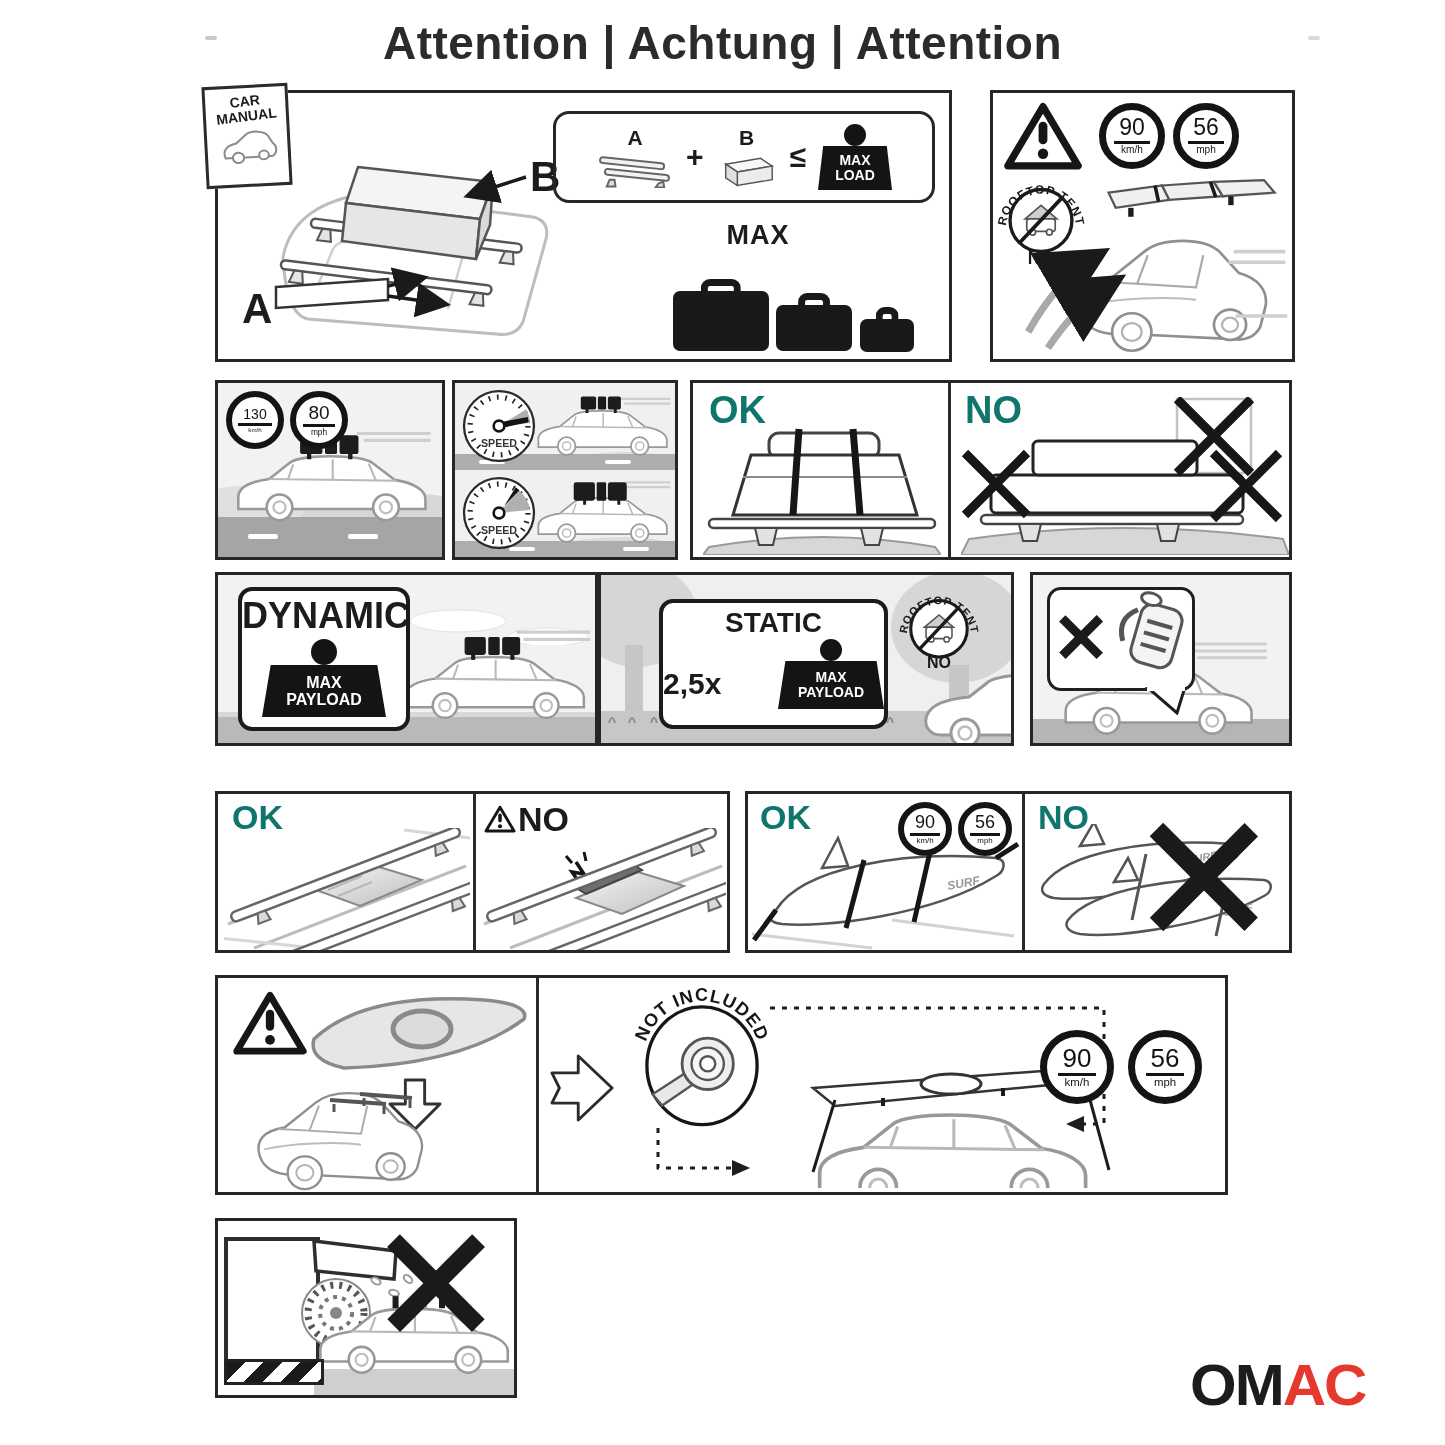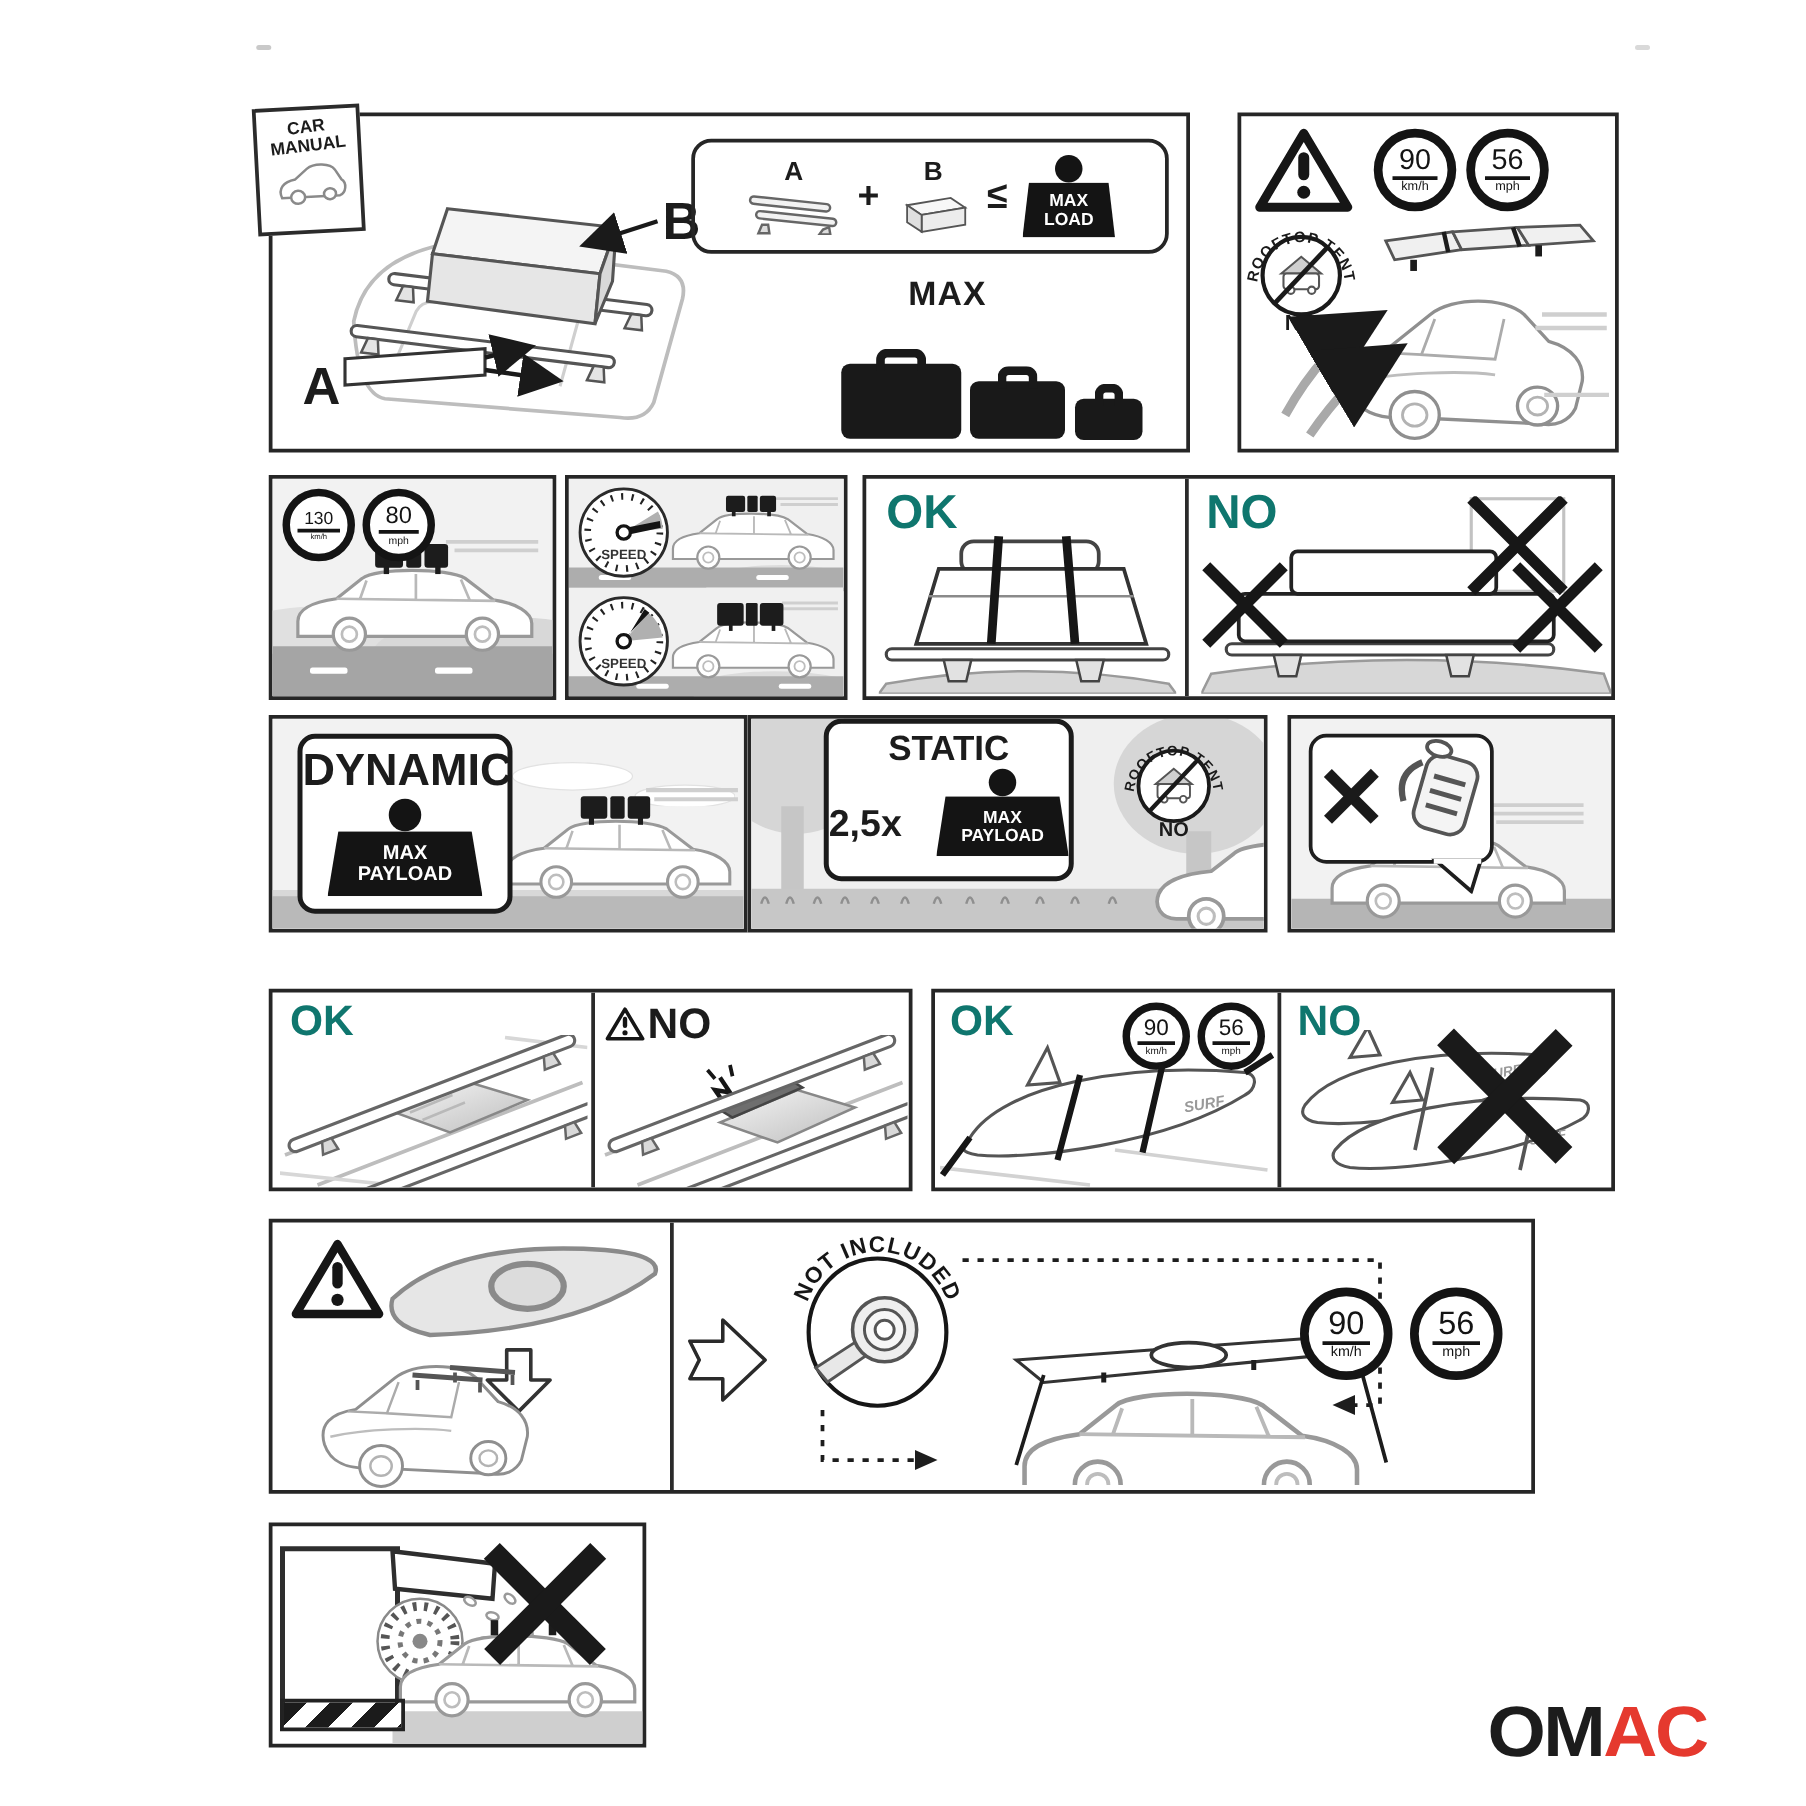--- a/index.html
+++ b/index.html
@@ -96,20 +96,21 @@
         <ellipse cx="188" cy="134" rx="9" ry="8" fill="#fff" stroke="#b3b3b3" stroke-width="2.5"></ellipse>
       </g>
       <symbol id="warnTri" viewBox="0 0 100 90">
         <path d="M50 7 L94 81 H6 Z" fill="#fff" stroke="#161616" stroke-width="9" stroke-linejoin="round"></path>
         <rect x="44.5" y="26" width="11" height="28" rx="5.5" fill="#161616"></rect>
         <circle cx="50" cy="66" r="6.5" fill="#161616"></circle>
       </symbol>
     </defs>
   </svg>
 
+  <div class="title">Attention | Achtung | Attention</div>
   <div class="cropmark" style="left:205px;top:36px;width:12px"></div>
   <div class="cropmark" style="left:1308px;top:36px;width:12px;background:#d9d9d9"></div>
 
   <div class="panel" style="left:215px;top:90px;width:737px;height:272px;overflow:visible">
     <div class="manual" style="left:-14px;top:-8px;width:86px;height:102px">
       <div class="mt">
         <span>CAR</span><br>
         <span>MANUAL</span>
       </div>
       <svg viewBox="0 0 80 50" style="width:64px;height:40px;margin-top:2px">
@@ -386,21 +387,21 @@
       <circle cx="55" cy="52" r="37" fill="#fff" stroke="#1a1a1a" stroke-width="4"></circle>
       <polygon points="36,50 55,34 74,50" fill="#cfcfcf" stroke="#555" stroke-width="2"></polygon>
       <rect x="38" y="50" width="34" height="15" rx="3" fill="#fff" stroke="#555" stroke-width="2"></rect>
       <circle cx="45" cy="66" r="3.5" fill="#fff" stroke="#555" stroke-width="2"></circle>
       <circle cx="65" cy="66" r="3.5" fill="#fff" stroke="#555" stroke-width="2"></circle>
       <line x1="30" y1="78" x2="80" y2="25" stroke="#1a1a1a" stroke-width="4.5"></line>
       <text font-size="14.5" font-weight="bold" fill="#1a1a1a" letter-spacing="1">
         <textPath href="#rt2arc" startOffset="50%" text-anchor="middle">ROOFTOP TENT</textPath></text>
       <text x="55" y="104" text-anchor="middle" font-size="21" font-weight="bold" fill="#1a1a1a">NO</text>
     </svg>
-    <div class="sign" style="left:58px;top:0;width:200px;height:130px">
+    <div class="sign" style="left:58px;top:24px;width:229px;height:130px">
       <div style="font-size:28px;font-weight:bold;margin-top:4px">STATIC</div>
       <div style="display:flex;align-items:flex-end;justify-content:space-between;gap:8px;margin-top:0">
         <div style="font-size:30px;font-weight:bold;margin-bottom:8px">2,5x</div>
         <div class="wt">
           <div class="knob" style="width:22px;height:22px"></div>
           <div class="wbody" style="width:106px;height:48px;font-size:14px">
             <span>MAX</span>
             <span>PAYLOAD</span>
           </div>
         </div>

